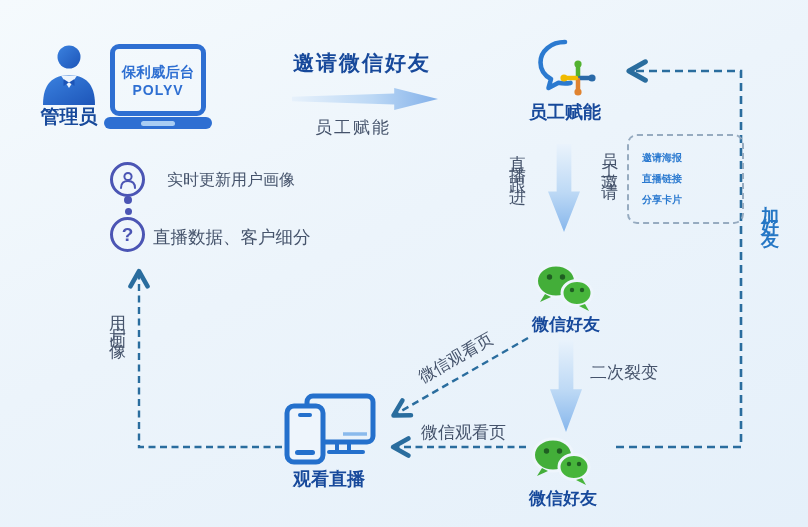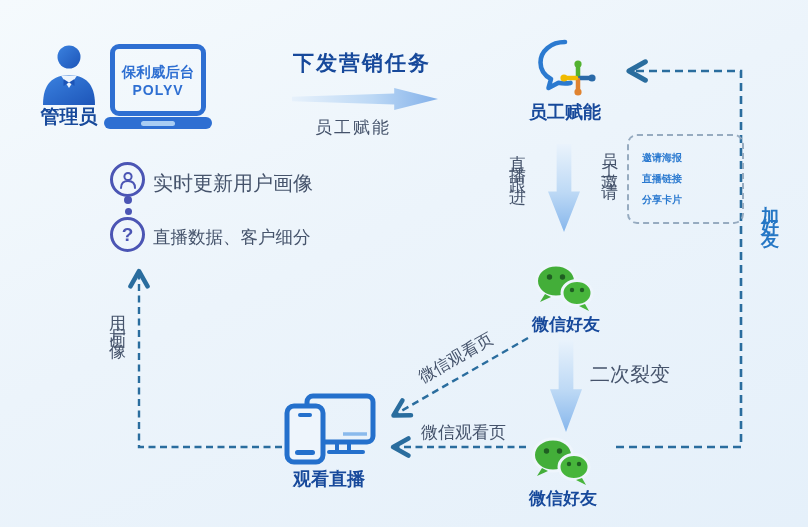--- a/index.html
+++ b/index.html
@@ -85,21 +85,21 @@
       <div style="font-size:14.5px;">保利威后台</div>
       <div style="font-size:14px;letter-spacing:1px;">POLYV</div>
     </div>
   </div>
 
   <div class="abs navy icon-label" style="left:24px;top:104px;width:90px;font-size:19px;">管理员</div>
   <div class="abs laptop-base" style="left:104px;top:117px;">
     <div class="laptop-notch"></div>
   </div>
 
-  <div class="abs navy" style="left:293px;top:49px;font-size:21px;letter-spacing:2px;">下发营销任务</div>
+  <div class="abs navy" style="left:293px;top:49px;font-size:21px;letter-spacing:2px;">邀请微信好友</div>
   <div class="abs arrow-right" style="left:292px;top:87px;width:146px;height:24px;"></div>
   <div class="abs body-txt" style="left:315px;top:116px;font-size:17px;letter-spacing:2px;">员工赋能</div>
 
   <svg class="abs" style="left:534px;top:38px;" width="62" height="60" viewBox="0 0 62 60">
     <path d="M31,4 C17,4 6.5,13 6.5,24.5 C6.5,31.5 10.5,37.5 17,41 L14.5,50 L24.5,44.8
              C26.6,45.2 28.7,45.4 31,45.4 C33,45.4 34.8,45.2 36.5,44.9" fill="none" stroke="#2b7ad0" stroke-width="4.6" stroke-linecap="round" stroke-linejoin="round"></path>
     <path d="M44,38 L44,27.5" stroke="#52b230" stroke-width="4.5" stroke-linecap="round"></path>
     <circle cx="44" cy="26" r="3.6" fill="#52b230"></circle>
     <path d="M46,40 L56.5,40" stroke="#2a6aa8" stroke-width="4.5" stroke-linecap="round"></path>
     <circle cx="58" cy="40" r="3.6" fill="#2a6aa8"></circle>
@@ -121,21 +121,21 @@
   </div>
 
   <div class="abs vtext" style="left:758px;top:191px;font-size:18px;font-weight:bold;color:#2577c5;letter-spacing:13px;">加好友</div>
 
   <div class="abs ins-circle" style="left:110px;top:162px;">
     <svg width="20" height="20" viewBox="0 0 20 20">
       <circle cx="10" cy="6.5" r="3.6" fill="none" stroke="#4b55b4" stroke-width="2"></circle>
       <path d="M3,18 C3,12.8 6,11 10,11 C14,11 17,12.8 17,18" fill="none" stroke="#4b55b4" stroke-width="2" stroke-linecap="round"></path>
     </svg>
   </div>
-  <div class="abs body-txt" style="left:153px;top:170px;font-size:20px;">实时更新用户画像</div>
+  <div class="abs body-txt" style="left:167px;top:170px;font-size:16px;">实时更新用户画像</div>
   <div class="abs dot" style="left:124px;top:196px;width:8px;height:8px;"></div>
   <div class="abs dot" style="left:125px;top:208px;width:7px;height:7px;"></div>
   <div class="abs ins-circle" style="left:110px;top:217px;font-size:19px;">
     <span>?</span>
   </div>
   <div class="abs body-txt" style="left:153px;top:225px;font-size:17.5px;">直播数据、客户细分</div>
 
   <div class="abs body-txt vtext" style="left:106px;top:302px;font-size:17px;letter-spacing:9px;">用户画像</div>
 
   <svg class="abs" style="left:534px;top:263px;" width="62" height="50" viewBox="0 0 62 50">
@@ -144,21 +144,21 @@
     <circle cx="15.5" cy="14" r="2.7" fill="#1f5e22"></circle>
     <circle cx="28.5" cy="14" r="2.7" fill="#1f5e22"></circle>
     <ellipse cx="43" cy="30" rx="15" ry="12.5" fill="#47b53b" stroke="#eef5fc" stroke-width="3"></ellipse>
     <path d="M51,41 L55,48 L45,43 Z" fill="#47b53b"></path>
     <circle cx="38" cy="27" r="2.2" fill="#1f5e22"></circle>
     <circle cx="48" cy="27" r="2.2" fill="#1f5e22"></circle>
   </svg>
   <div class="abs navy icon-label" style="left:524px;top:313px;width:84px;font-size:17px;">微信好友</div>
 
   <div class="abs arrow-down" style="left:550px;top:339px;width:32px;height:93px;"></div>
-  <div class="abs body-txt" style="left:590px;top:361px;font-size:20px;">二次裂变</div>
+  <div class="abs body-txt" style="left:590px;top:361px;font-size:17px;">二次裂变</div>
 
   <svg class="abs" style="left:531px;top:437px;" width="62" height="50" viewBox="0 0 62 50">
     <ellipse cx="22" cy="18" rx="19.5" ry="16" fill="#43ae39" stroke="#eef5fc" stroke-width="3"></ellipse>
     <path d="M11,31 L6,39 L17,34 Z" fill="#43ae39"></path>
     <circle cx="15.5" cy="14" r="2.7" fill="#1f5e22"></circle>
     <circle cx="28.5" cy="14" r="2.7" fill="#1f5e22"></circle>
     <ellipse cx="43" cy="30" rx="15" ry="12.5" fill="#47b53b" stroke="#eef5fc" stroke-width="3"></ellipse>
     <path d="M51,41 L55,48 L45,43 Z" fill="#47b53b"></path>
     <circle cx="38" cy="27" r="2.2" fill="#1f5e22"></circle>
     <circle cx="48" cy="27" r="2.2" fill="#1f5e22"></circle>

